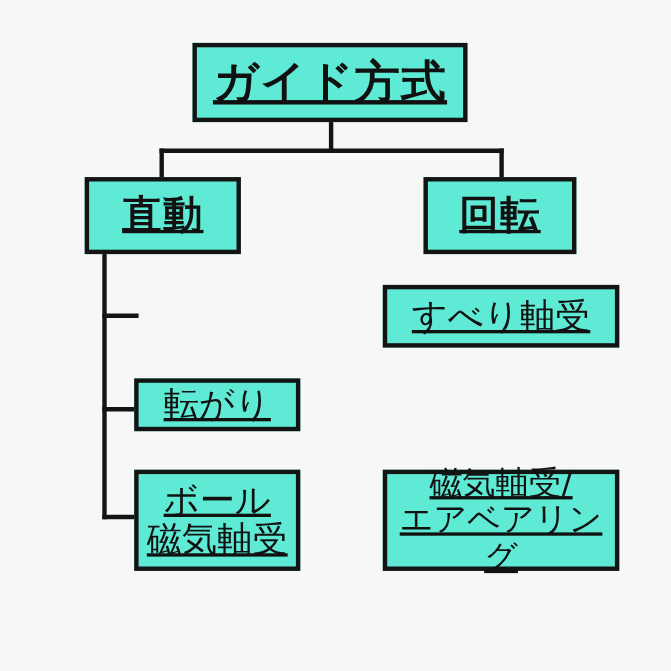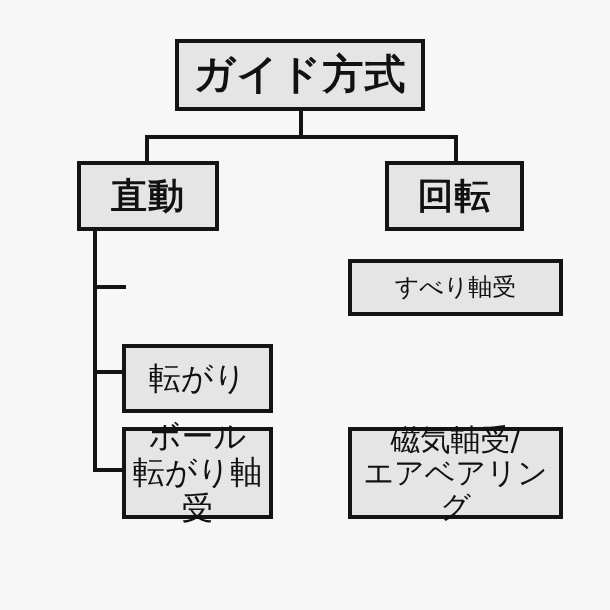--- a/index.html
+++ b/index.html
@@ -32,29 +32,30 @@
   #connectors line {
     stroke: #141414;
     stroke-width: 4;
     stroke-linecap: square;
   }
 
   
   .node {
     position: absolute;
     box-sizing: border-box;
-    background: #e5e5e5;
+    background: #5eead4;
     border: 4px solid #141414;
     display: flex;
     align-items: center;
     justify-content: center;
     text-align: center;
     color: #111111;
     line-height: 1.12;
     white-space: pre-line;
+    text-decoration: underline;
   }
 
   
   .node.root {
     left: 175px;
     top: 39px;
     width: 250px;
     height: 72px;
     font-size: 41px;
     font-weight: bold;
@@ -73,28 +74,28 @@
   .node.branch.right { left: 385px; width: 139px; align-items: center; }
 
   
   .node.leaf-left {
     left: 122px;
     width: 151px;
     font-size: 32px;
     font-weight: normal;
   }
   .node.leaf-left.r1 { top: 259px; height: 57px; }
-  .node.leaf-left.r2 { top: 344px; height: 69px; }
+  .node.leaf-left.r2 { top: 344px; height: 48px; }
   .node.leaf-left.r3 { top: 427px; height: 92px; }
 
   
   .node.leaf-right {
     left: 348px;
     width: 215px;
-    font-size: 24px;
+    font-size: 32px;
     font-weight: normal;
   }
   .node.leaf-right.r1 { top: 259px; height: 57px; }
   .node.leaf-right.r2 { top: 344px; height: 57px; }
   .node.leaf-right.r3 { top: 427px; height: 92px; font-size: 30px; align-items: center; }
 
   .node .label {
     display: block;
     white-space: pre-line;
   }
@@ -131,21 +132,21 @@
 
   <div class="node branch right">
     <span class="label">回転</span>
   </div>
 
   <div class="node leaf-left r2">
     <span class="label">転がり</span>
   </div>
   <div class="node leaf-left r3">
     <span class="label">ボール
-転がり軸受</span>
+磁気軸受</span>
   </div>
 
   <div class="node leaf-right r1">
     <span class="label">すべり軸受</span>
   </div>
   <div class="node leaf-right r3">
     <span class="label">磁気軸受/
 エアベアリング</span>
   </div>
 

